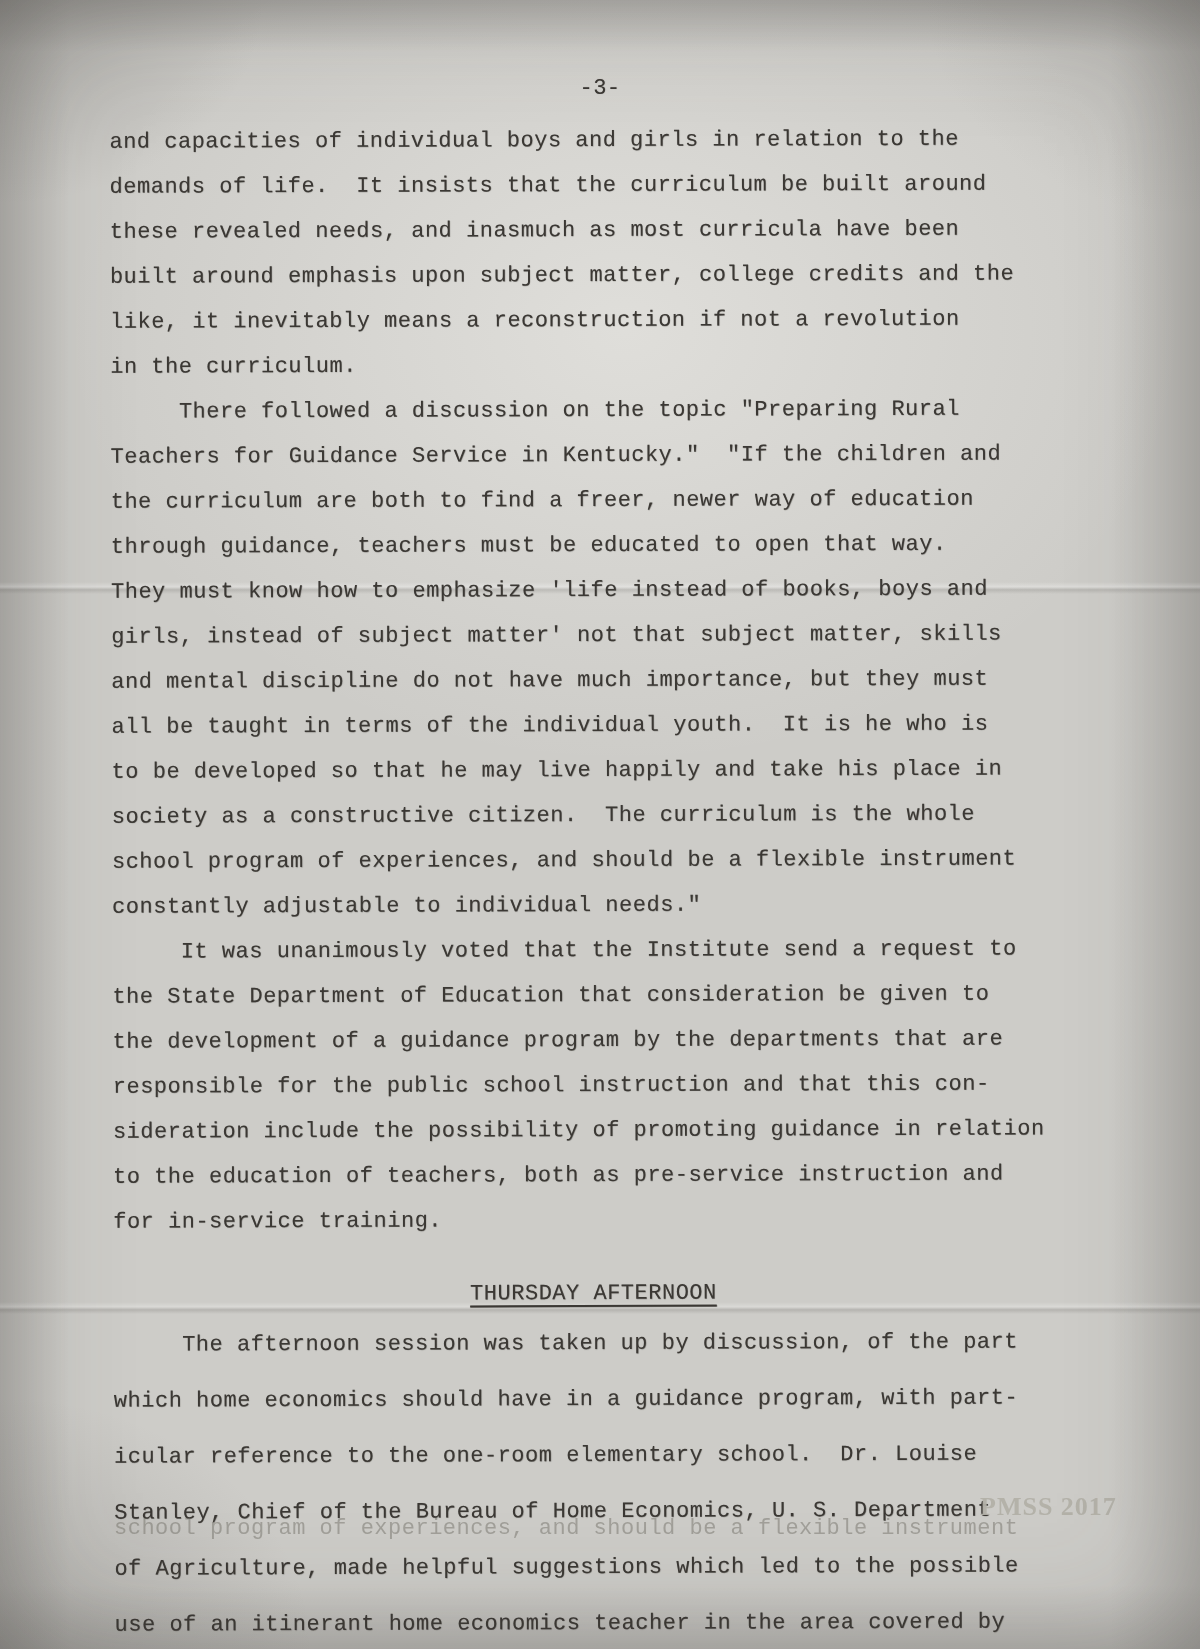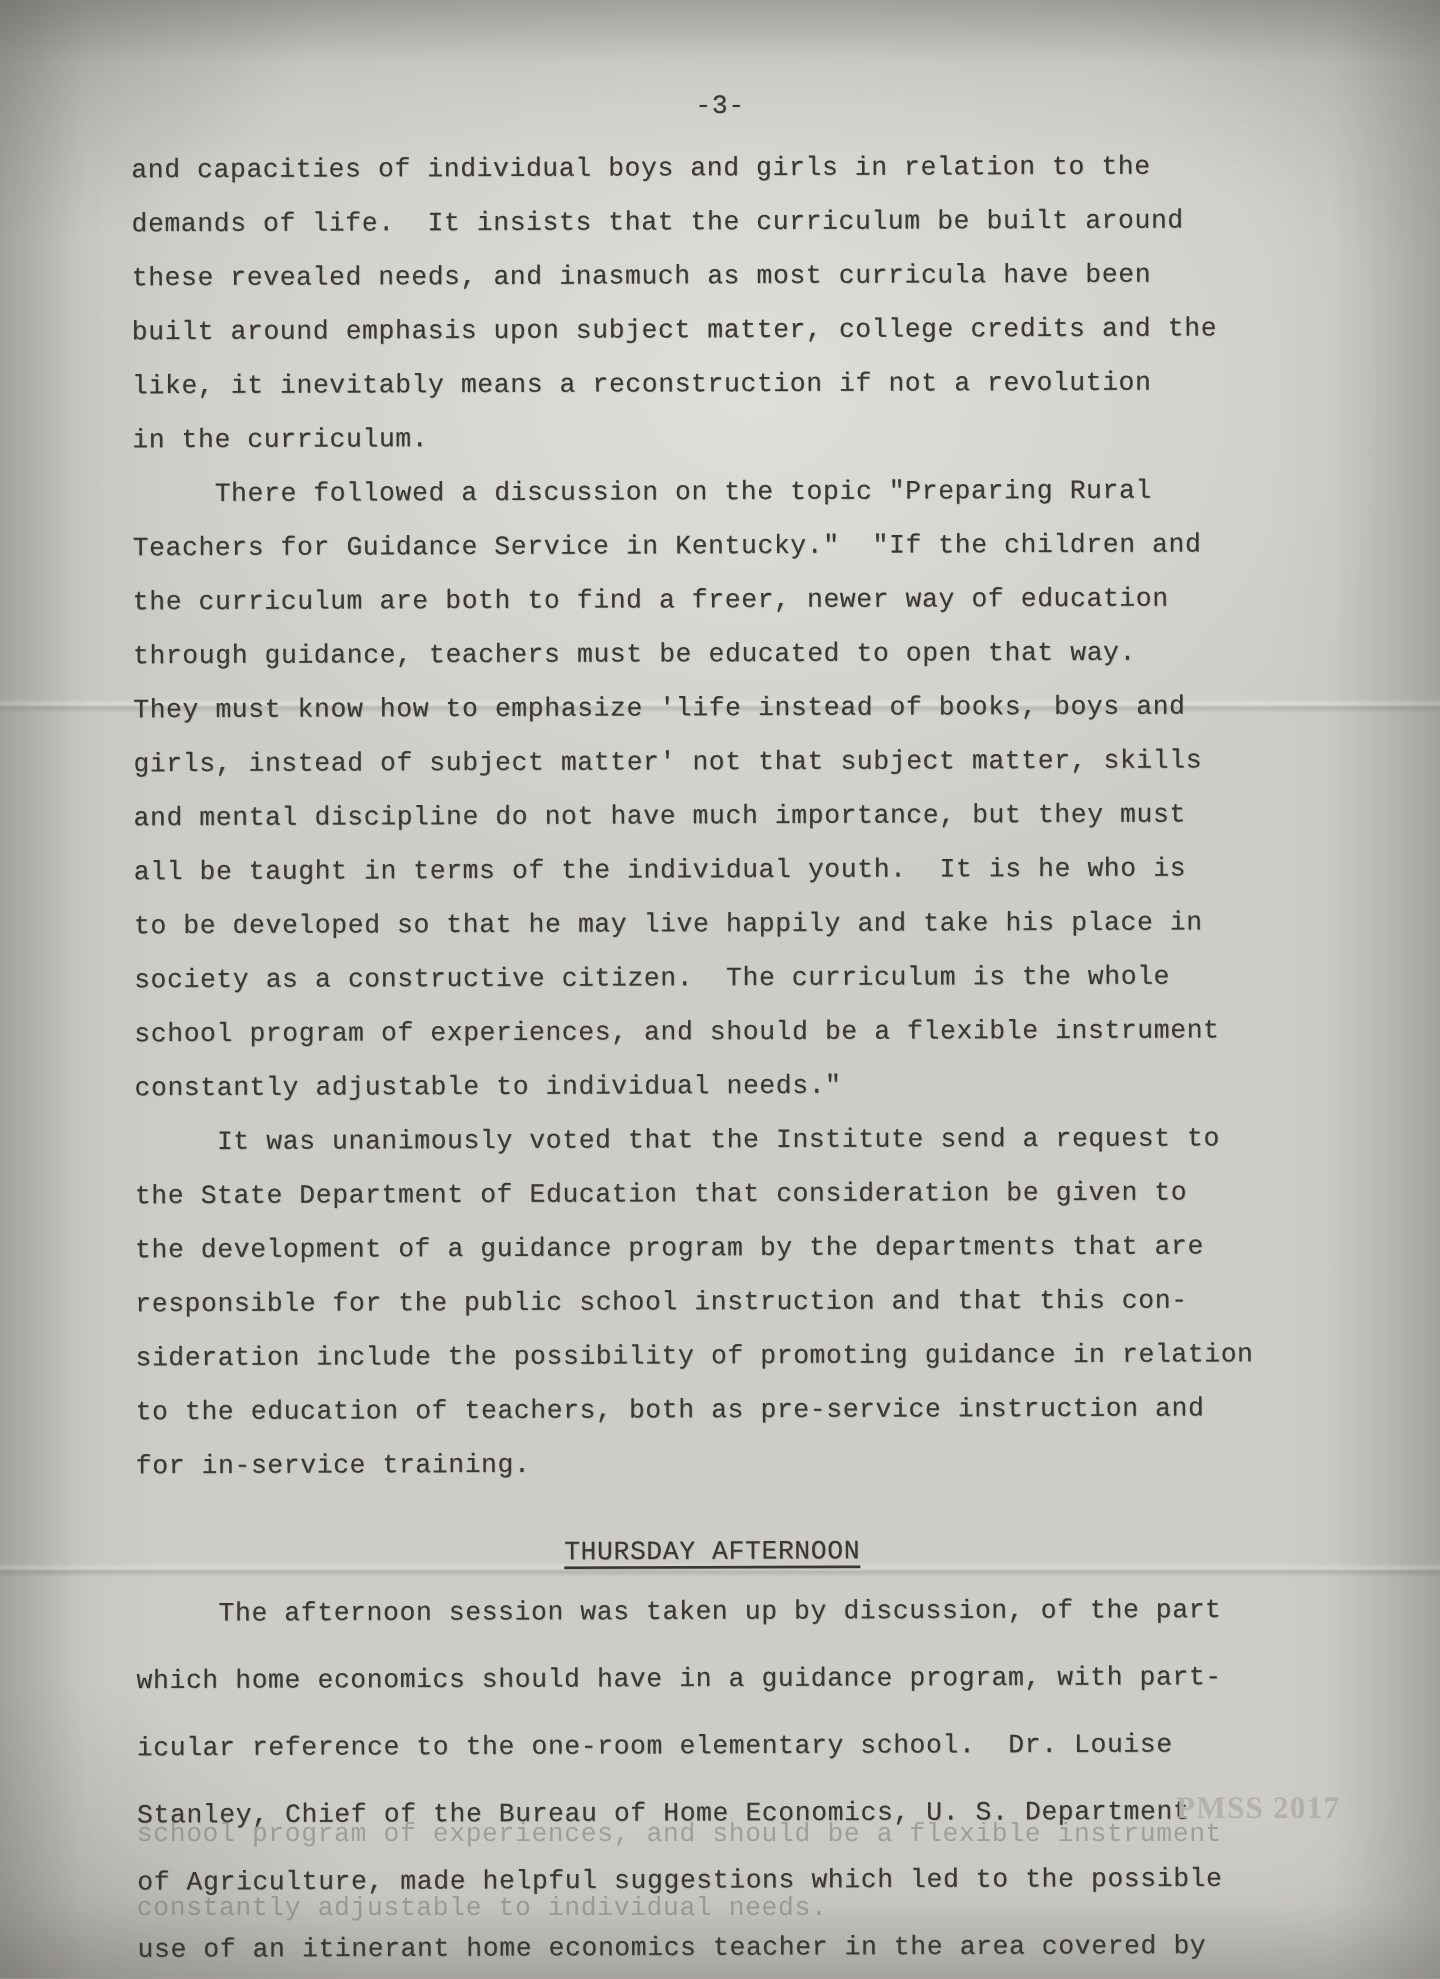--- a/index.html
+++ b/index.html
@@ -150,17 +150,16 @@
     <div class="typed heading">THURSDAY AFTERNOON</div>
     <div class="typed para para-last">     The afternoon session was taken up by discussion, of the part
 which home economics should have in a guidance program, with part-
 icular reference to the one-room elementary school.  Dr. Louise
 Stanley, Chief of the Bureau of Home Economics, U. S. Department
 of Agriculture, made helpful suggestions which led to the possible
 use of an itinerant home economics teacher in the area covered by</div>
   </div>
 
   <div class="ghost ghost-1">school program of experiences, and should be a flexible instrument</div>
-  <div class="ghost ghost-2">constantly adjustable to individual needs.</div>
 
   <div class="watermark">PMSS 2017</div>
 
 </div>
 
 </body></html>

